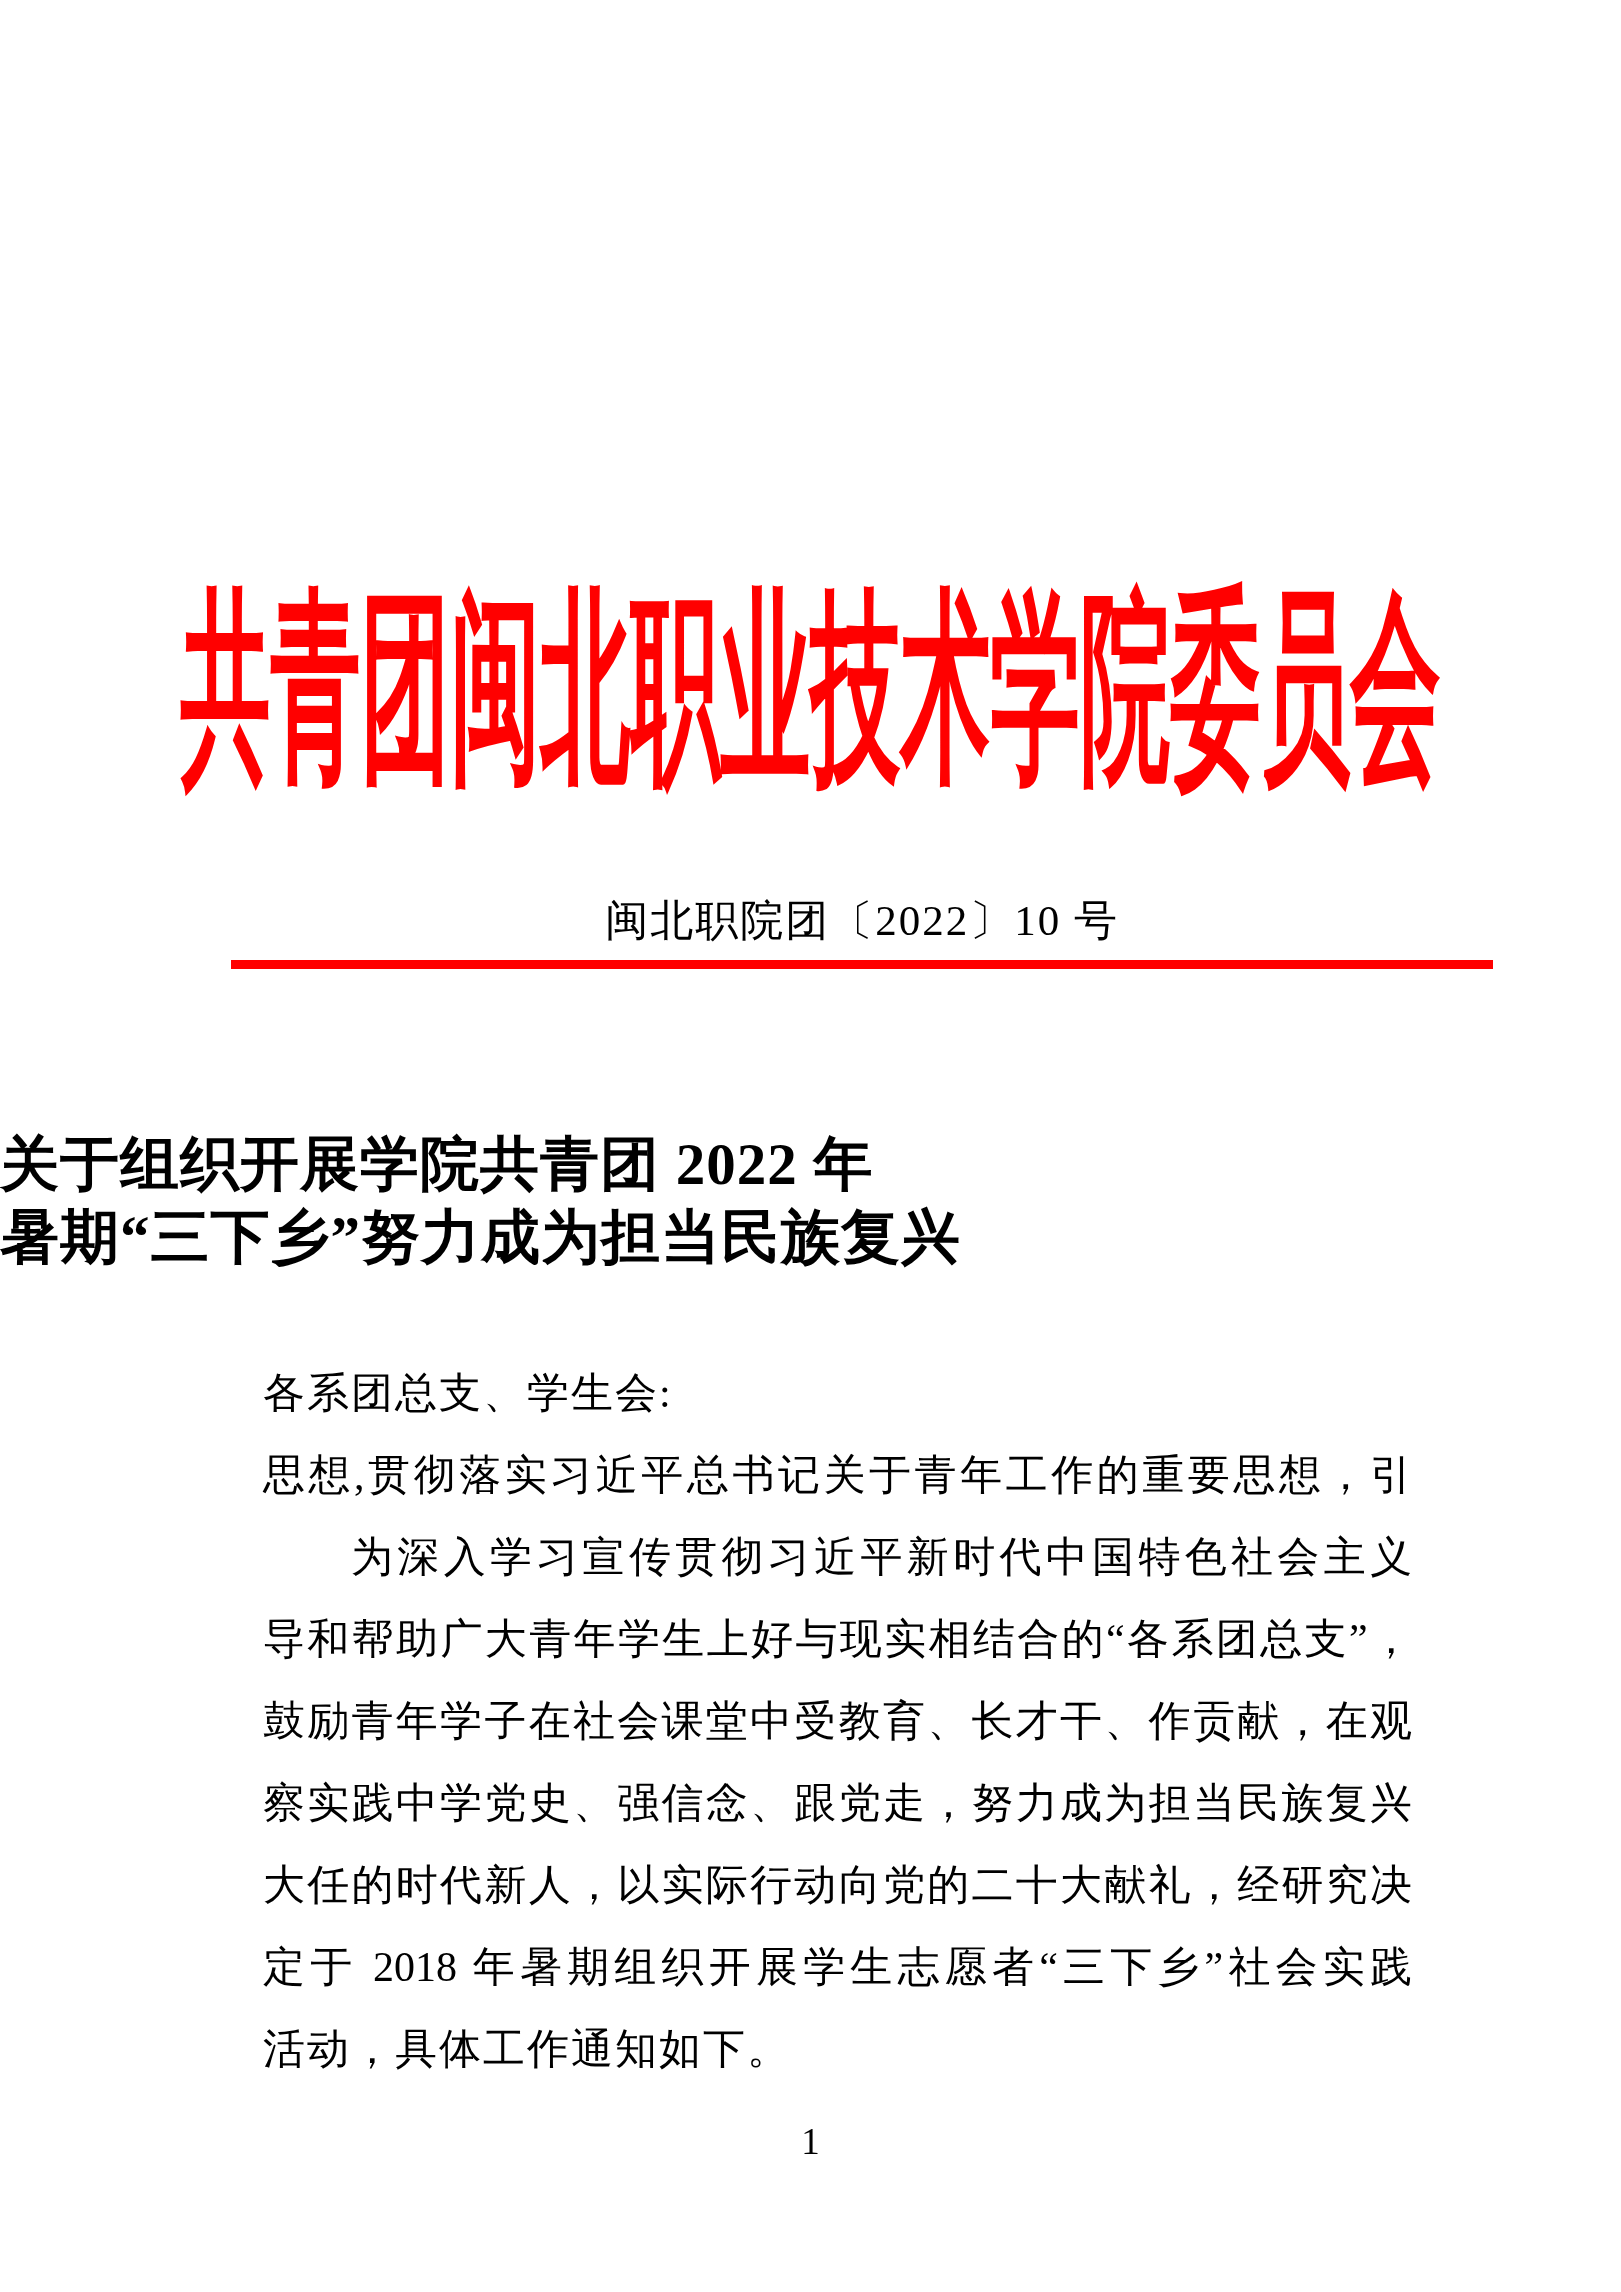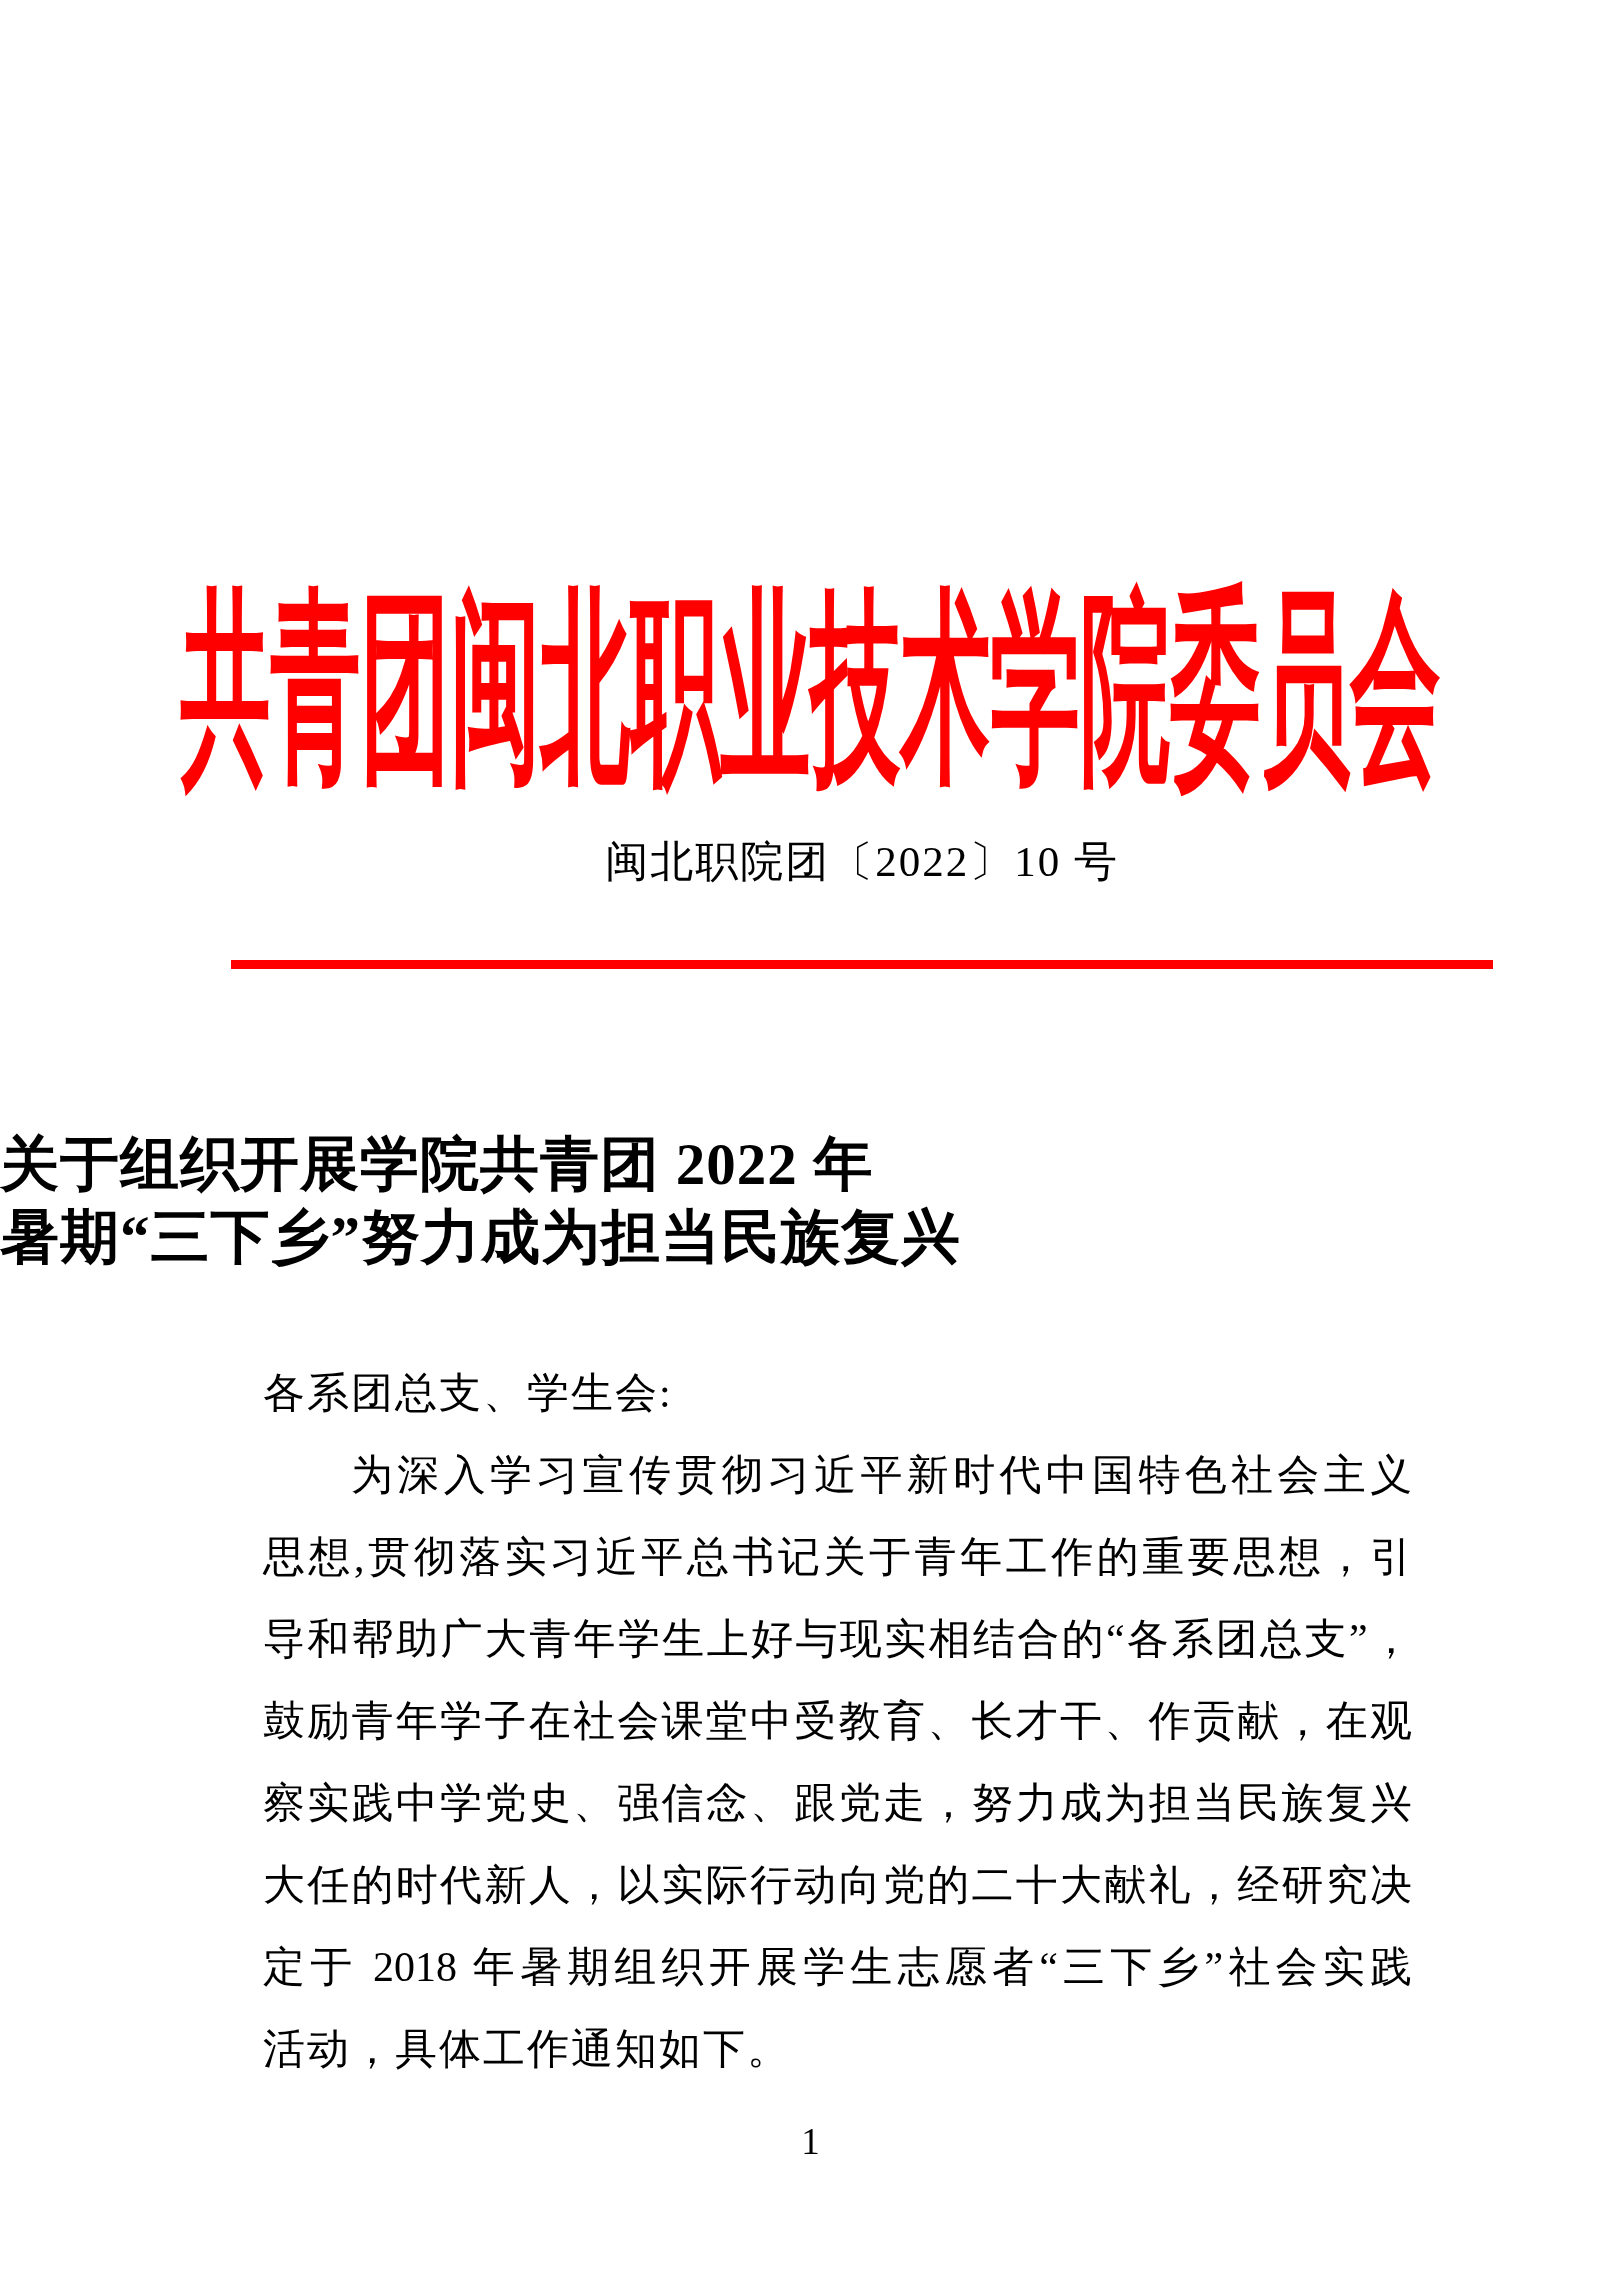--- a/index.html
+++ b/index.html
@@ -35,21 +35,21 @@
     font-size: 90px;
     line-height: 90px;
     letter-spacing: 0px;
     transform: scaleY(2.3);
     transform-origin: 50% 0;
     white-space: nowrap;
   }
   
   .doc-number {
     position: absolute;
-    top: 836px;
+    top: 895px;
     left: 231px;
     width: 1262px;
     text-align: center;
     font-size: 43px;
     line-height: 51px;
     letter-spacing: 2px;
     white-space: nowrap;
   }
   
   .red-rule {
@@ -122,22 +122,22 @@
 
   <div class="red-rule"></div>
 
   <div class="notice-title">
     <div>关于组织开展学院共青团 2022 年</div>
     <div>暑期“三下乡”努力成为担当民族复兴</div>
   </div>
 
   <div class="body-block">
     <div class="line left">各系团总支、学生会:</div>
+    <div class="line justify">思想,贯彻落实习近平总书记关于青年工作的重要思想，引</div>
     <div class="line justify indent">为深入学习宣传贯彻习近平新时代中国特色社会主义</div>
-    <div class="line justify">思想,贯彻落实习近平总书记关于青年工作的重要思想，引</div>
     <div class="line justify">导和帮助广大青年学生上好与现实相结合的“各系团总支”，</div>
     <div class="line justify">鼓励青年学子在社会课堂中受教育、长才干、作贡献，在观</div>
     <div class="line justify">察实践中学党史、强信念、跟党走，努力成为担当民族复兴</div>
     <div class="line justify">大任的时代新人，以实际行动向党的二十大献礼，经研究决</div>
     <div class="line justify">定于 2018 年暑期组织开展学生志愿者“三下乡”社会实践</div>
     <div class="line left">活动，具体工作通知如下。</div>
   </div>
 
   <div class="page-number">1</div>
 

